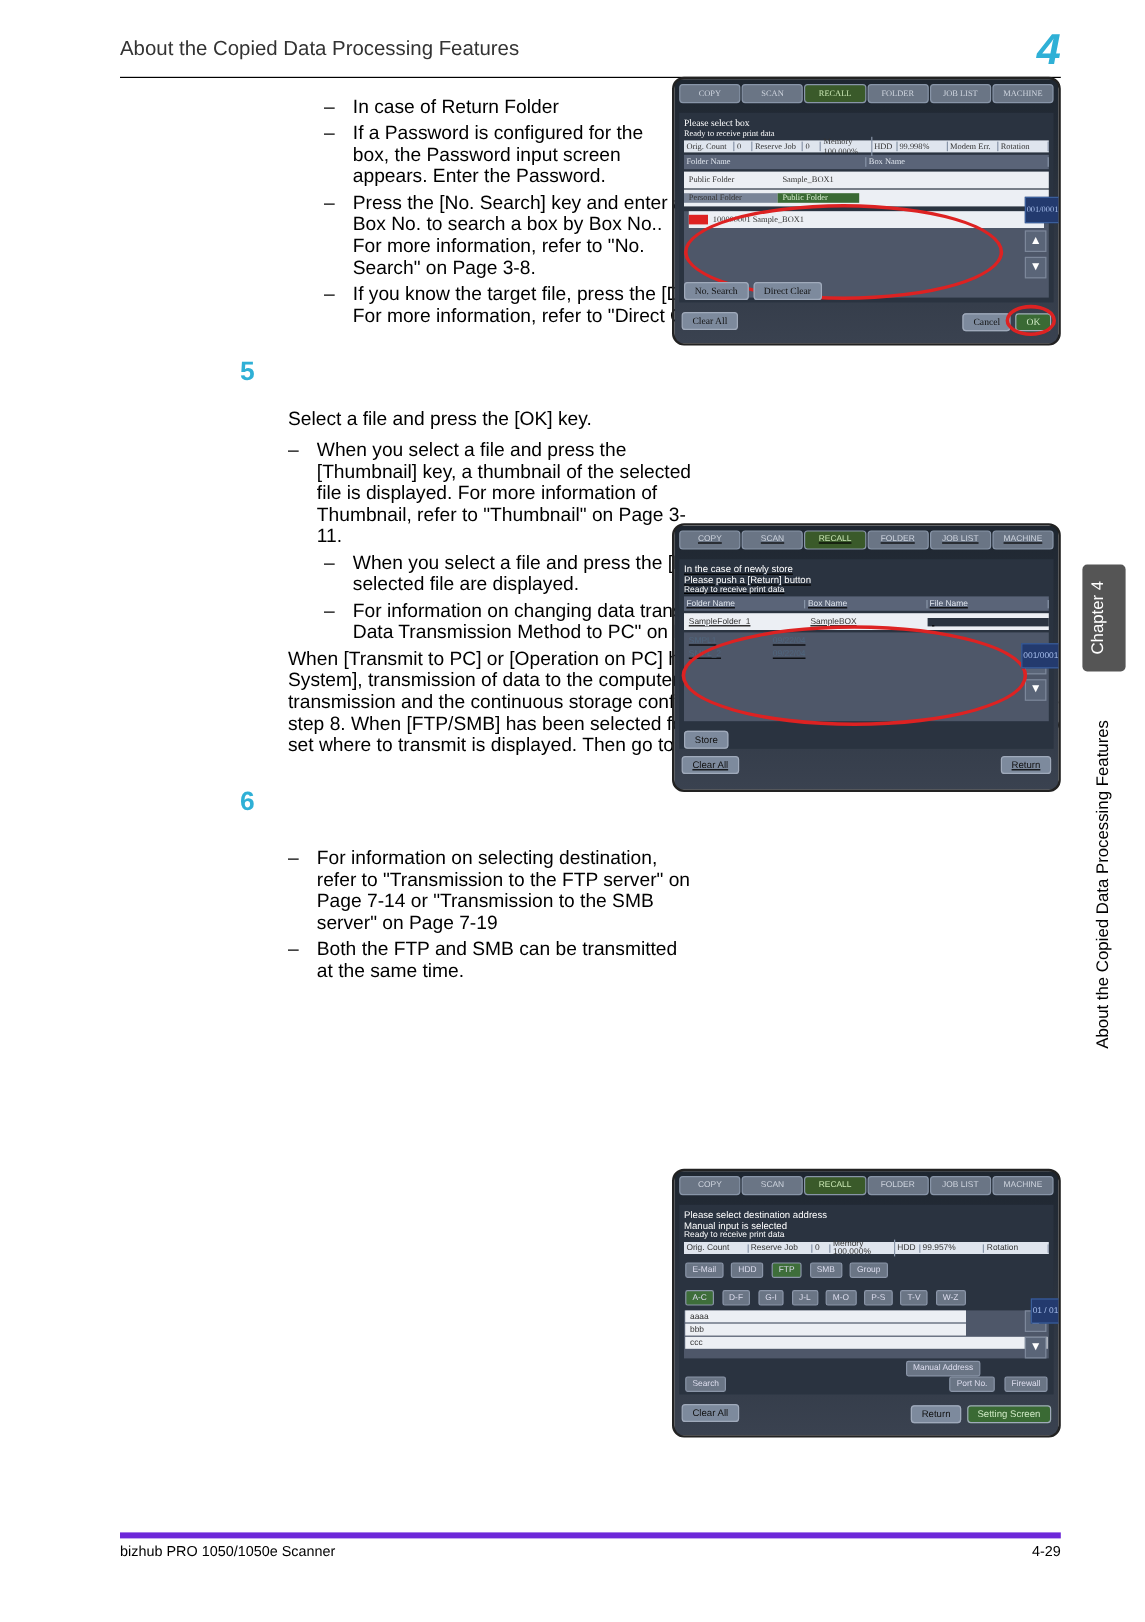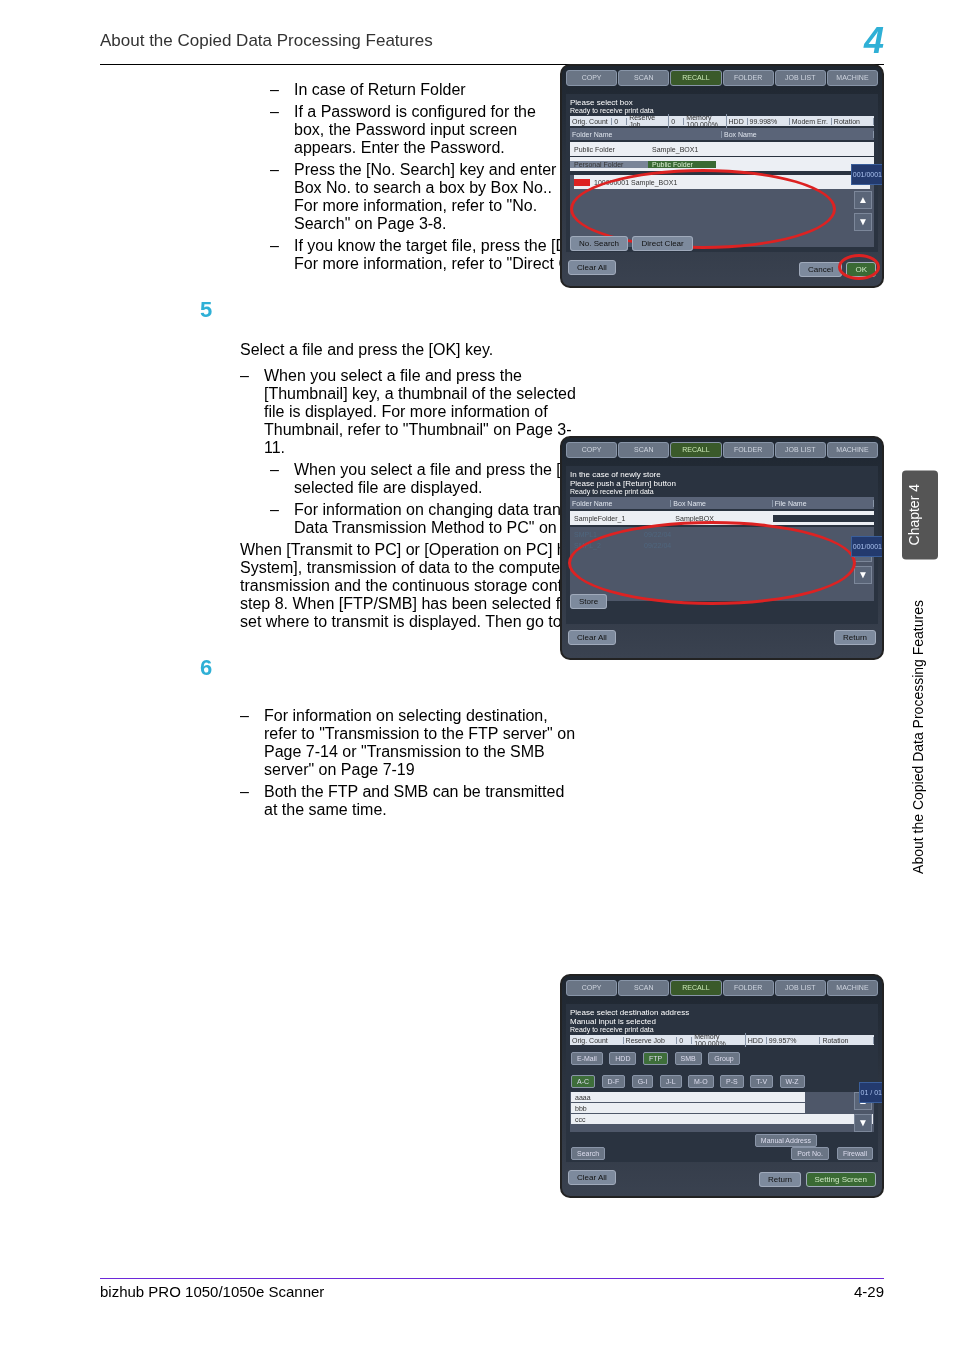--- a/index.html
+++ b/index.html
@@ -33,23 +33,23 @@
     font-style: italic;
     color: #2fb0d6;
   }
   .footer-row {
     position: absolute;
     bottom: 20px;
     left: 100px;
     right: 70px;
     display: flex;
     justify-content: space-between;
-    border-top: 1px solid #6d28d9;
+    border-top: 5px solid #6d28d9;
     padding-top: 4px;
-    font-size: 15px;
+    font-size: 12px;
   }
   .tab-vert {
     position: absolute;
     right: 16px;
     width: 28px;
     writing-mode: vertical-rl;
     transform: rotate(180deg);
     text-align: center;
     font-size: 14px;
   }
@@ -134,21 +134,21 @@
   <div class="header-row">
     <div class="header-title">About the Copied Data Processing Features</div>
     <div class="header-num">4</div>
   </div>
 
   <div class="tab-vert tab-chapter">Chapter 4</div>
   <div class="tab-vert tab-section">About the Copied Data Processing Features</div>
 
   <div class="content">
 
-    <div class="screenshot" style="top:64px;">
+    <div class="screenshot" style="top:64px;font-family:Liberation Serif, serif;">
       <div class="sc-tabs">
         <div class="sc-tab">COPY</div>
         <div class="sc-tab">SCAN</div>
         <div class="sc-tab active">RECALL</div>
         <div class="sc-tab">FOLDER</div>
         <div class="sc-tab">JOB LIST</div>
         <div class="sc-tab">MACHINE</div>
       </div>
       <div class="sc-body">
         <div class="sc-title">Please select box</div>
@@ -217,21 +217,21 @@
           <div>Press the [No. Search] key and enter a Box No. to search a box by Box No.. For more information, refer to "No. Search" on Page 3-8.</div>
         </div>
     </div>
     <div class="bullet-block-wide">
       <div class="bullet">
           <div class="bdash">–</div>
           <div>If you know the target file, press the [Direct Call] key to specify the location directly. For more information, refer to "Direct Call" on Page 3-9.</div>
         </div>
     </div>
 
-    <div class="screenshot" style="top:436px;">
+    <div class="screenshot" style="top:436px;text-decoration:underline;">
       <div class="sc-tabs">
         <div class="sc-tab">COPY</div>
         <div class="sc-tab">SCAN</div>
         <div class="sc-tab active">RECALL</div>
         <div class="sc-tab">FOLDER</div>
         <div class="sc-tab">JOB LIST</div>
         <div class="sc-tab">MACHINE</div>
       </div>
       <div class="sc-body">
         <div class="sc-title">In the case of newly store</div>
@@ -258,21 +258,21 @@
                 <span>09/22/04</span>
               </div>
           </div>
           <div class="sc-right-arrows">
             <div class="sc-arrow">▲</div>
             <div class="sc-arrow">▼</div>
           </div>
           <div class="red-ellipse" style="left:-2px;top:-6px;width:282px;height:78px;"></div>
         </div>
         <div class="sc-side-badge">001/0001</div>
-        <div style="position:absolute;bottom:16px;left:4px;">
+        <div style="position:absolute;bottom:0;left:4px;">
           <span class="sc-btn">Store</span>
         </div>
       </div>
       <div class="sc-bottom">
         <span class="sc-btn">Clear All</span>
         <span class="sc-btn">Return</span>
       </div>
     </div>
 
     <div class="step-row">

